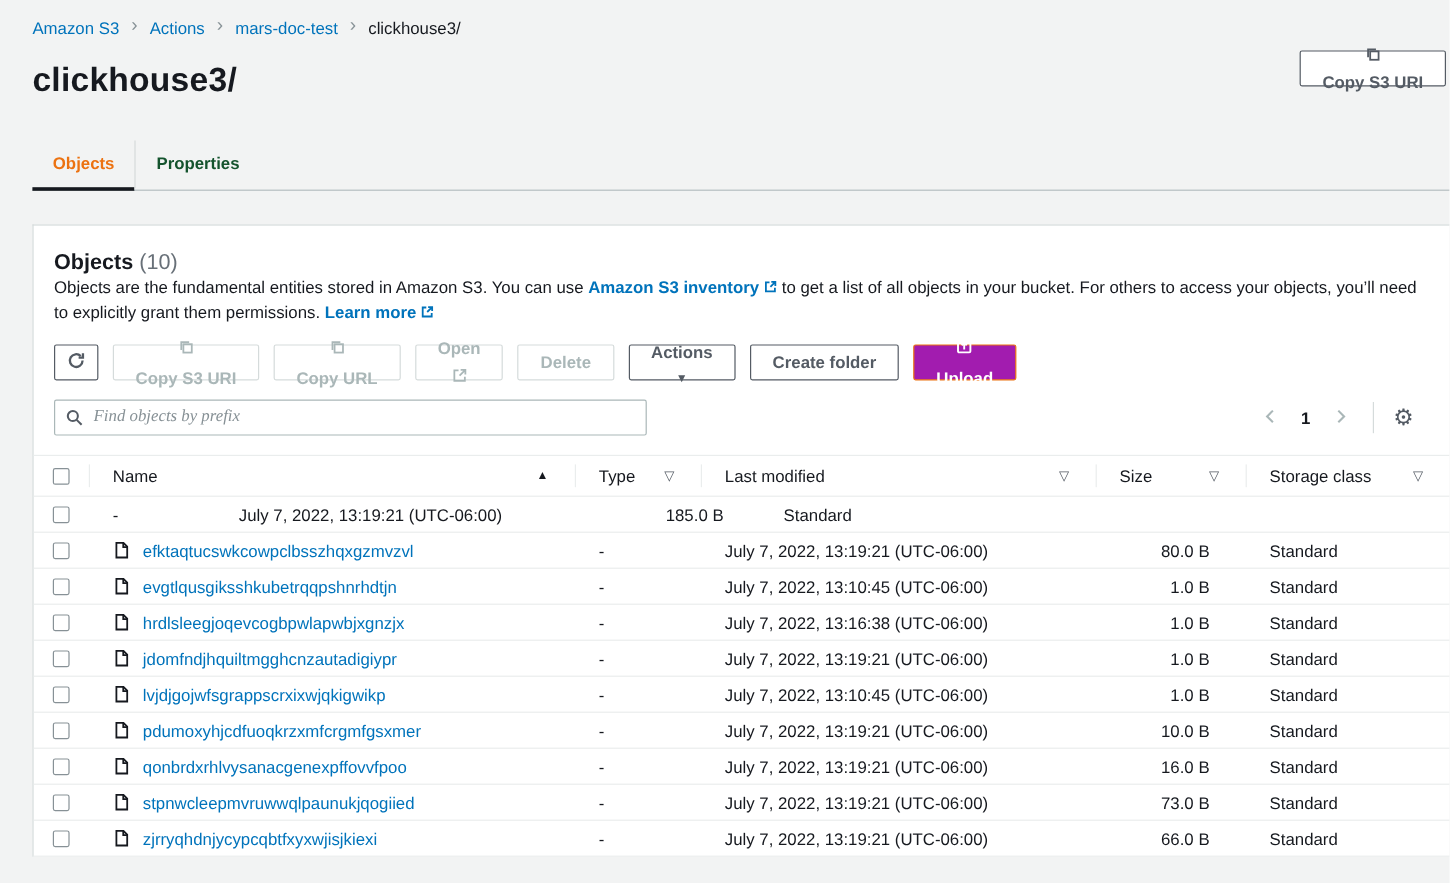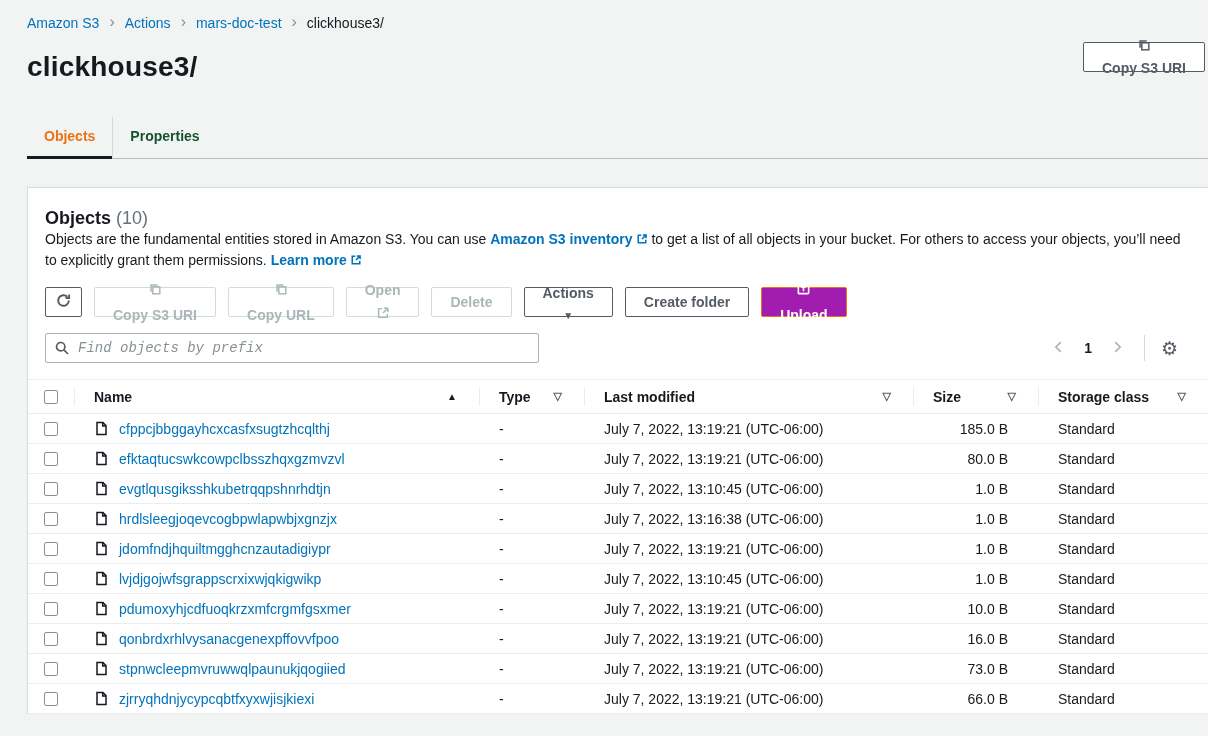--- a/index.html
+++ b/index.html
@@ -57,35 +57,35 @@
   .panel-desc { font-size:14px; line-height:20px; color:#16191f; max-width:1140px; }
   .panel-desc a { color:#0073bb; font-weight:bold; text-decoration:none; cursor:pointer; white-space:nowrap; }
   .ext-ico { display:inline-block; vertical-align:-1px; margin-left:3px; }
 
   .toolbar { display:flex; align-items:center; gap:12px; margin-top:16px; }
 
   .search-row { display:flex; align-items:center; margin-top:16px; padding-bottom:16px; }
   .search-box { position:relative; width:494px; }
   .search-box input {
     width:100%; height:30px; border:1px solid #aab7b8; border-radius:2px;
-    padding:0 10px 0 32px; font-family:Liberation Mono, monospace; font-size:14px; color:#16191f; outline:none; background:#fff;
+    padding:0 10px 0 32px; font-family:Liberation Serif, serif; font-size:14px; color:#16191f; outline:none; background:#fff;
   }
   .search-box input::placeholder { color:#879196; font-style:italic; }
   .search-ico { position:absolute; left:9px; top:7px; }
 
   .pagination { margin-left:auto; display:flex; align-items:center; gap:4px; padding-right:12px; }
   .page-btn { background:none; border:none; padding:4px 6px; cursor:pointer; display:flex; align-items:center; }
   .page-num { font-weight:bold; font-size:14px; color:#16191f; padding:0 8px; }
   .pag-divider { width:1px; height:26px; background:#d5dbdb; margin:0 12px 0 10px; }
   .gear-btn { background:none; border:none; cursor:pointer; font-size:19px; color:#545b64; line-height:1; padding:0; }
 
   
   .tbl { width:100%; }
   .thead { display:flex; align-items:stretch; height:35px; border-top:1px solid #eaeded; border-bottom:1px solid #eaeded; }
-  .th { display:flex; align-items:center; justify-content:space-between; padding:0 22px 0 20px; font-weight:bold; font-size:14px; color:#16191f; position:relative; }
+  .th { display:flex; align-items:center; justify-content:space-between; padding:0 22px 0 20px; font-weight:normal; font-size:14px; color:#16191f; position:relative; }
   .th + .th::before { content:""; position:absolute; left:0; top:7px; bottom:7px; width:1px; background:#eaeded; }
   .sort-asc { font-size:10px; color:#16191f; }
   .sort-ind { font-size:11px; color:#545b64; }
 
   .c-check { width:46px; display:flex; align-items:center; justify-content:center; padding:0; }
   .c-name { width:405px; }
   .c-type { width:105px; }
   .c-mod  { width:329px; }
   .c-size { width:125px; }
   .c-stor { flex:1; }
@@ -254,29 +254,20 @@
       <div class="th c-stor">
         <span>Storage class</span>
         <span class="sort-ind">▽</span>
       </div>
     </div>
     <div id="table-body">
   <div class="trow">
     <div class="cell c-check">
             <span class="checkbox"></span>
           </div>
-    <div class="cell c-name">
-      <span class="file-ico">
-              <svg width="15" height="15" viewBox="0 0 16 16">
-                <path d="M3.2 1.5h6.3l3.3 3.3v9.7H3.2z" fill="none" stroke="#16191f" stroke-width="1.6"></path>
-                <path d="M9.3 1.7v3.5h3.4" fill="none" stroke="#16191f" stroke-width="1.6"></path>
-              </svg>
-            </span>
-      <a class="obj-link">cfppcjbbggayhcxcasfxsugtzhcqlthj</a>
-    </div>
     <div class="cell c-type">-</div>
     <div class="cell c-mod">July 7, 2022, 13:19:21 (UTC-06:00)</div>
     <div class="cell c-size">185.0 B</div>
     <div class="cell c-stor">Standard</div>
   </div>
 
   <div class="trow">
     <div class="cell c-check">
             <span class="checkbox"></span>
           </div>

